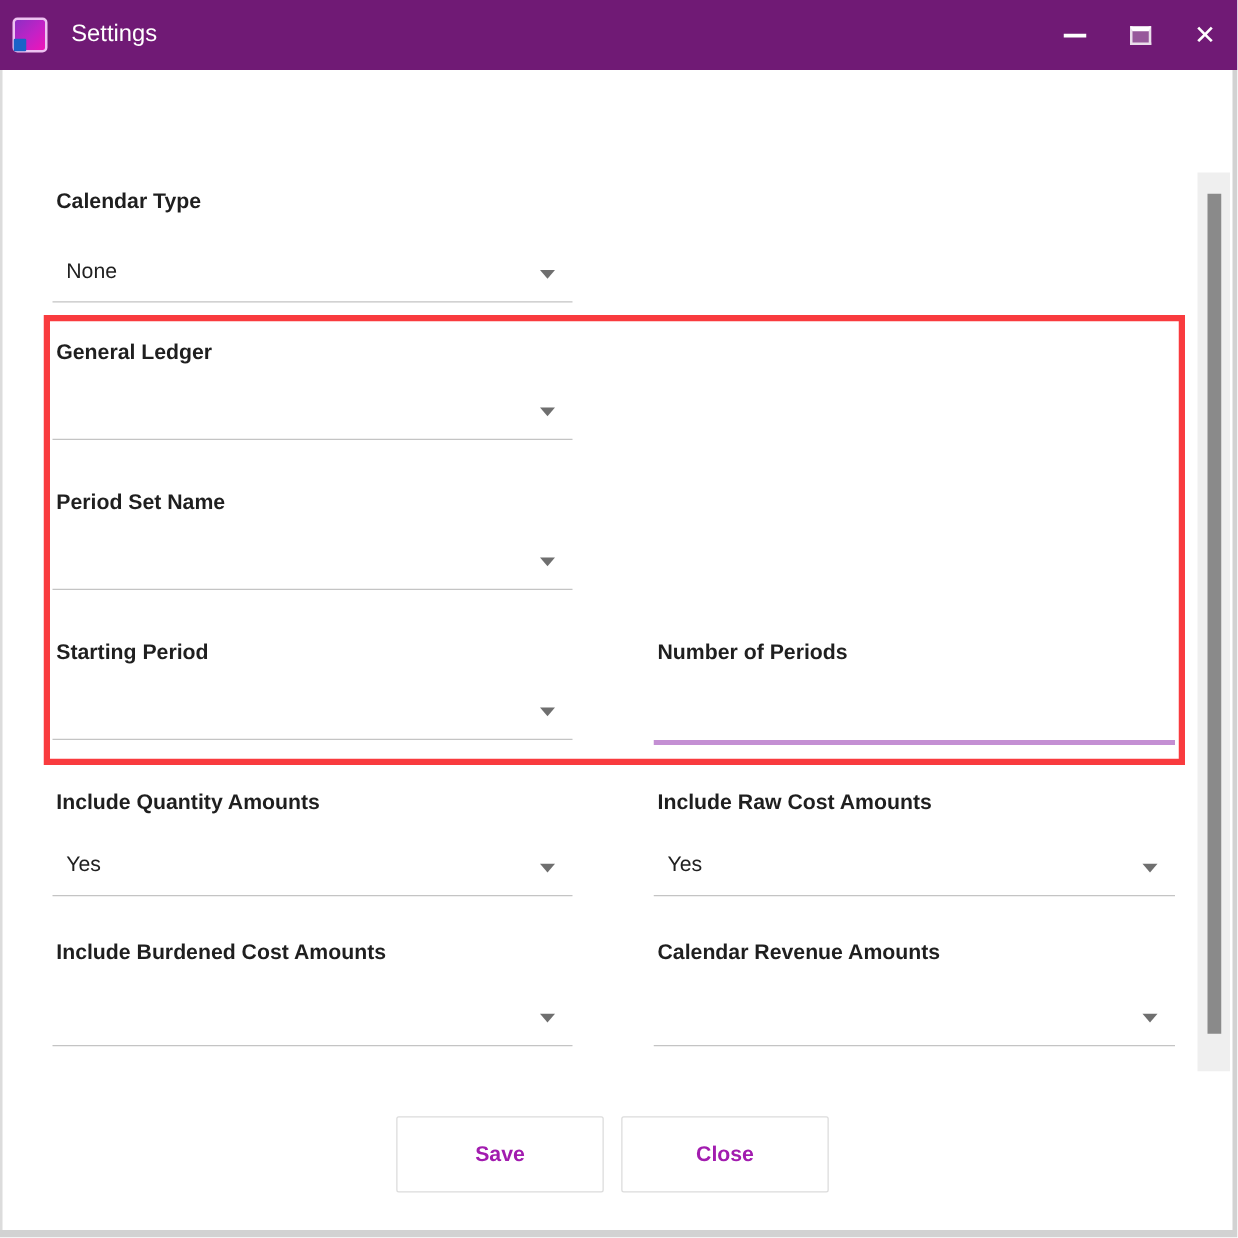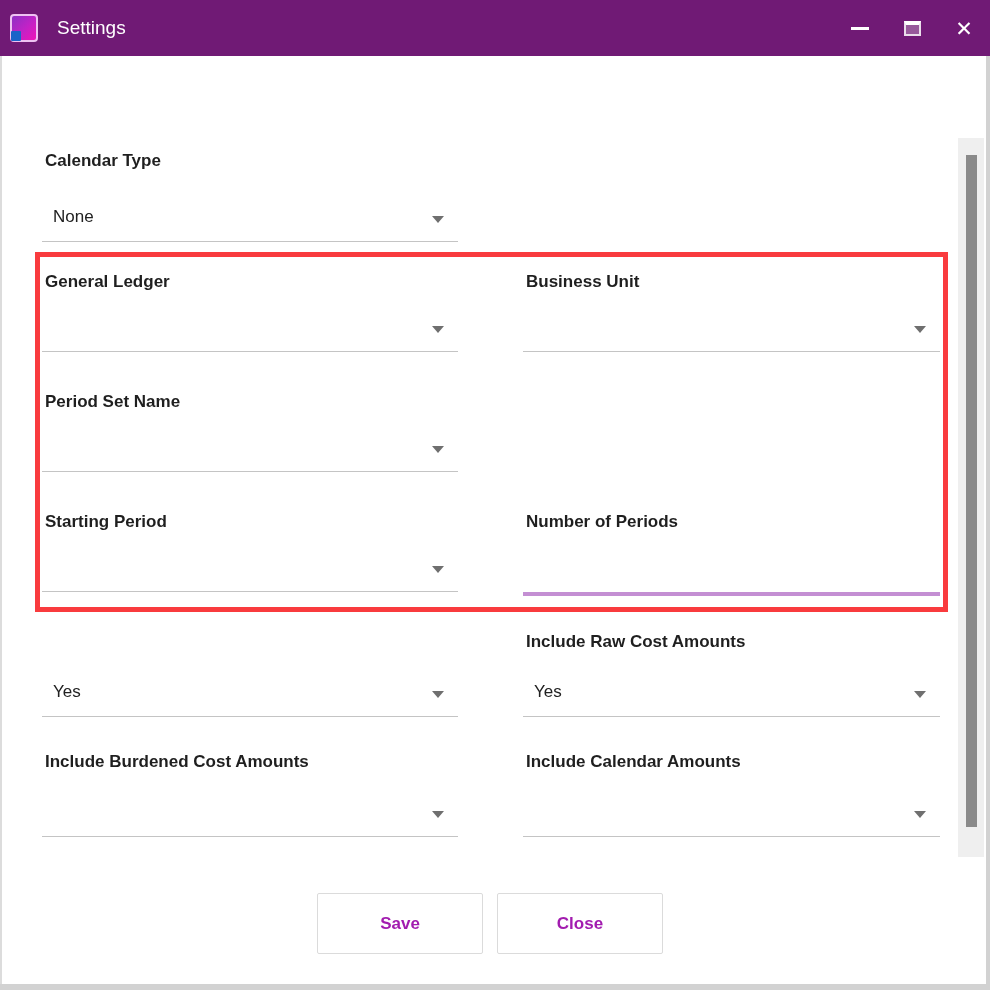--- a/index.html
+++ b/index.html
@@ -94,27 +94,20 @@
   </div>
 
   <div class="field" style="left:42px; top:272px; width:416px; height:80px;">
     <div class="flabel">General Ledger</div>
     <div class="control">
       <div class="fvalue"></div>
       <div class="caret"></div>
     </div>
   </div>
 
-  <div class="field" style="left:523px; top:272px; width:417px; height:80px;">
-    <div class="flabel">Business Unit</div>
-    <div class="control">
-      <div class="fvalue"></div>
-      <div class="caret"></div>
-    </div>
-  </div>
 
   <div class="field" style="left:42px; top:512px; width:416px; height:80px;">
     <div class="flabel">Starting Period</div>
     <div class="control">
       <div class="fvalue"></div>
       <div class="caret"></div>
     </div>
   </div>
 
   <div class="field" style="left:42px; top:392px; width:416px; height:80px;">
@@ -126,20 +119,21 @@
   </div>
 
   <div class="field" style="left:523px; top:512px; width:417px; height:84px;">
     <div class="flabel">Number of Periods</div>
     <div class="control text-focus">
       <div class="fvalue"></div>
     </div>
   </div>
 
   <div class="field" style="left:42px; top:632px; width:416px; height:85px;">
+    <div class="flabel">Include Quantity Amounts</div>
     <div class="control">
       <div class="fvalue">Yes</div>
       <div class="caret"></div>
     </div>
   </div>
 
   <div class="field" style="left:523px; top:632px; width:417px; height:85px;">
     <div class="flabel">Include Raw Cost Amounts</div>
     <div class="control">
       <div class="fvalue">Yes</div>
@@ -149,21 +143,21 @@
 
   <div class="field" style="left:42px; top:752px; width:416px; height:85px;">
     <div class="flabel">Include Burdened Cost Amounts</div>
     <div class="control">
       <div class="fvalue"></div>
       <div class="caret"></div>
     </div>
   </div>
 
   <div class="field" style="left:523px; top:752px; width:417px; height:85px;">
-    <div class="flabel">Include Calendar Amounts</div>
+    <div class="flabel">Calendar Revenue Amounts</div>
     <div class="control">
       <div class="fvalue"></div>
       <div class="caret"></div>
     </div>
   </div>
 
   <div class="red-box"></div>
 
   <button class="btn btn-save">Save</button>
   <button class="btn btn-close">Close</button>

